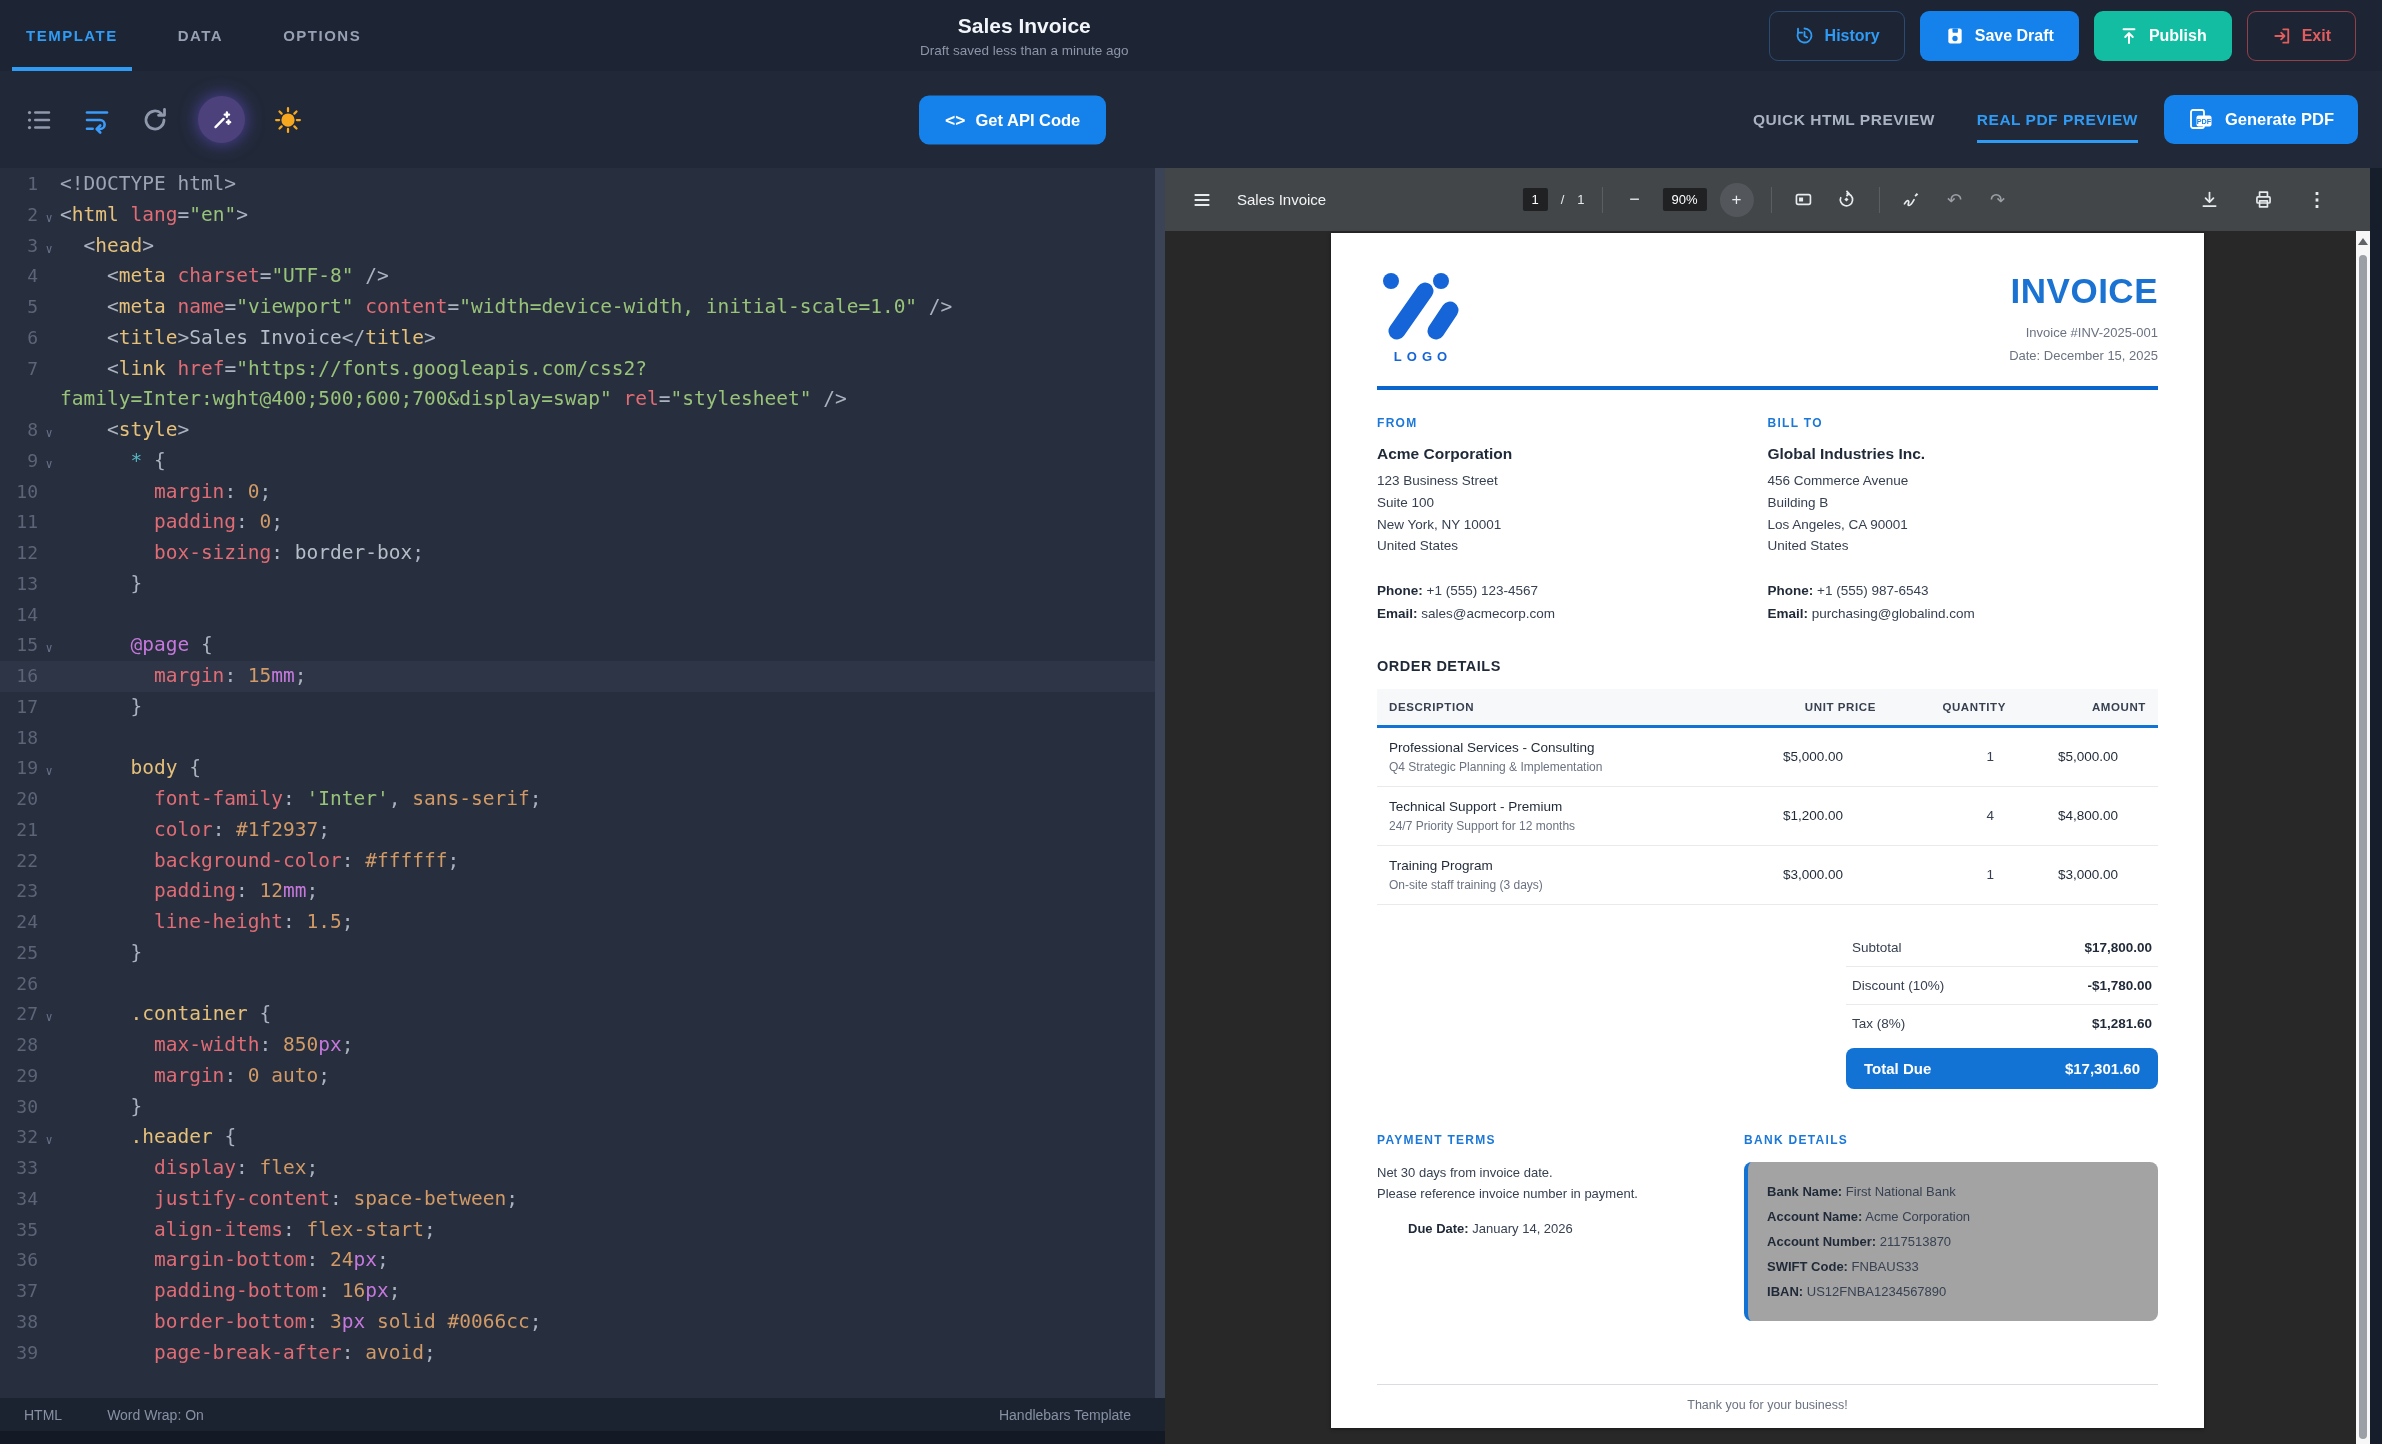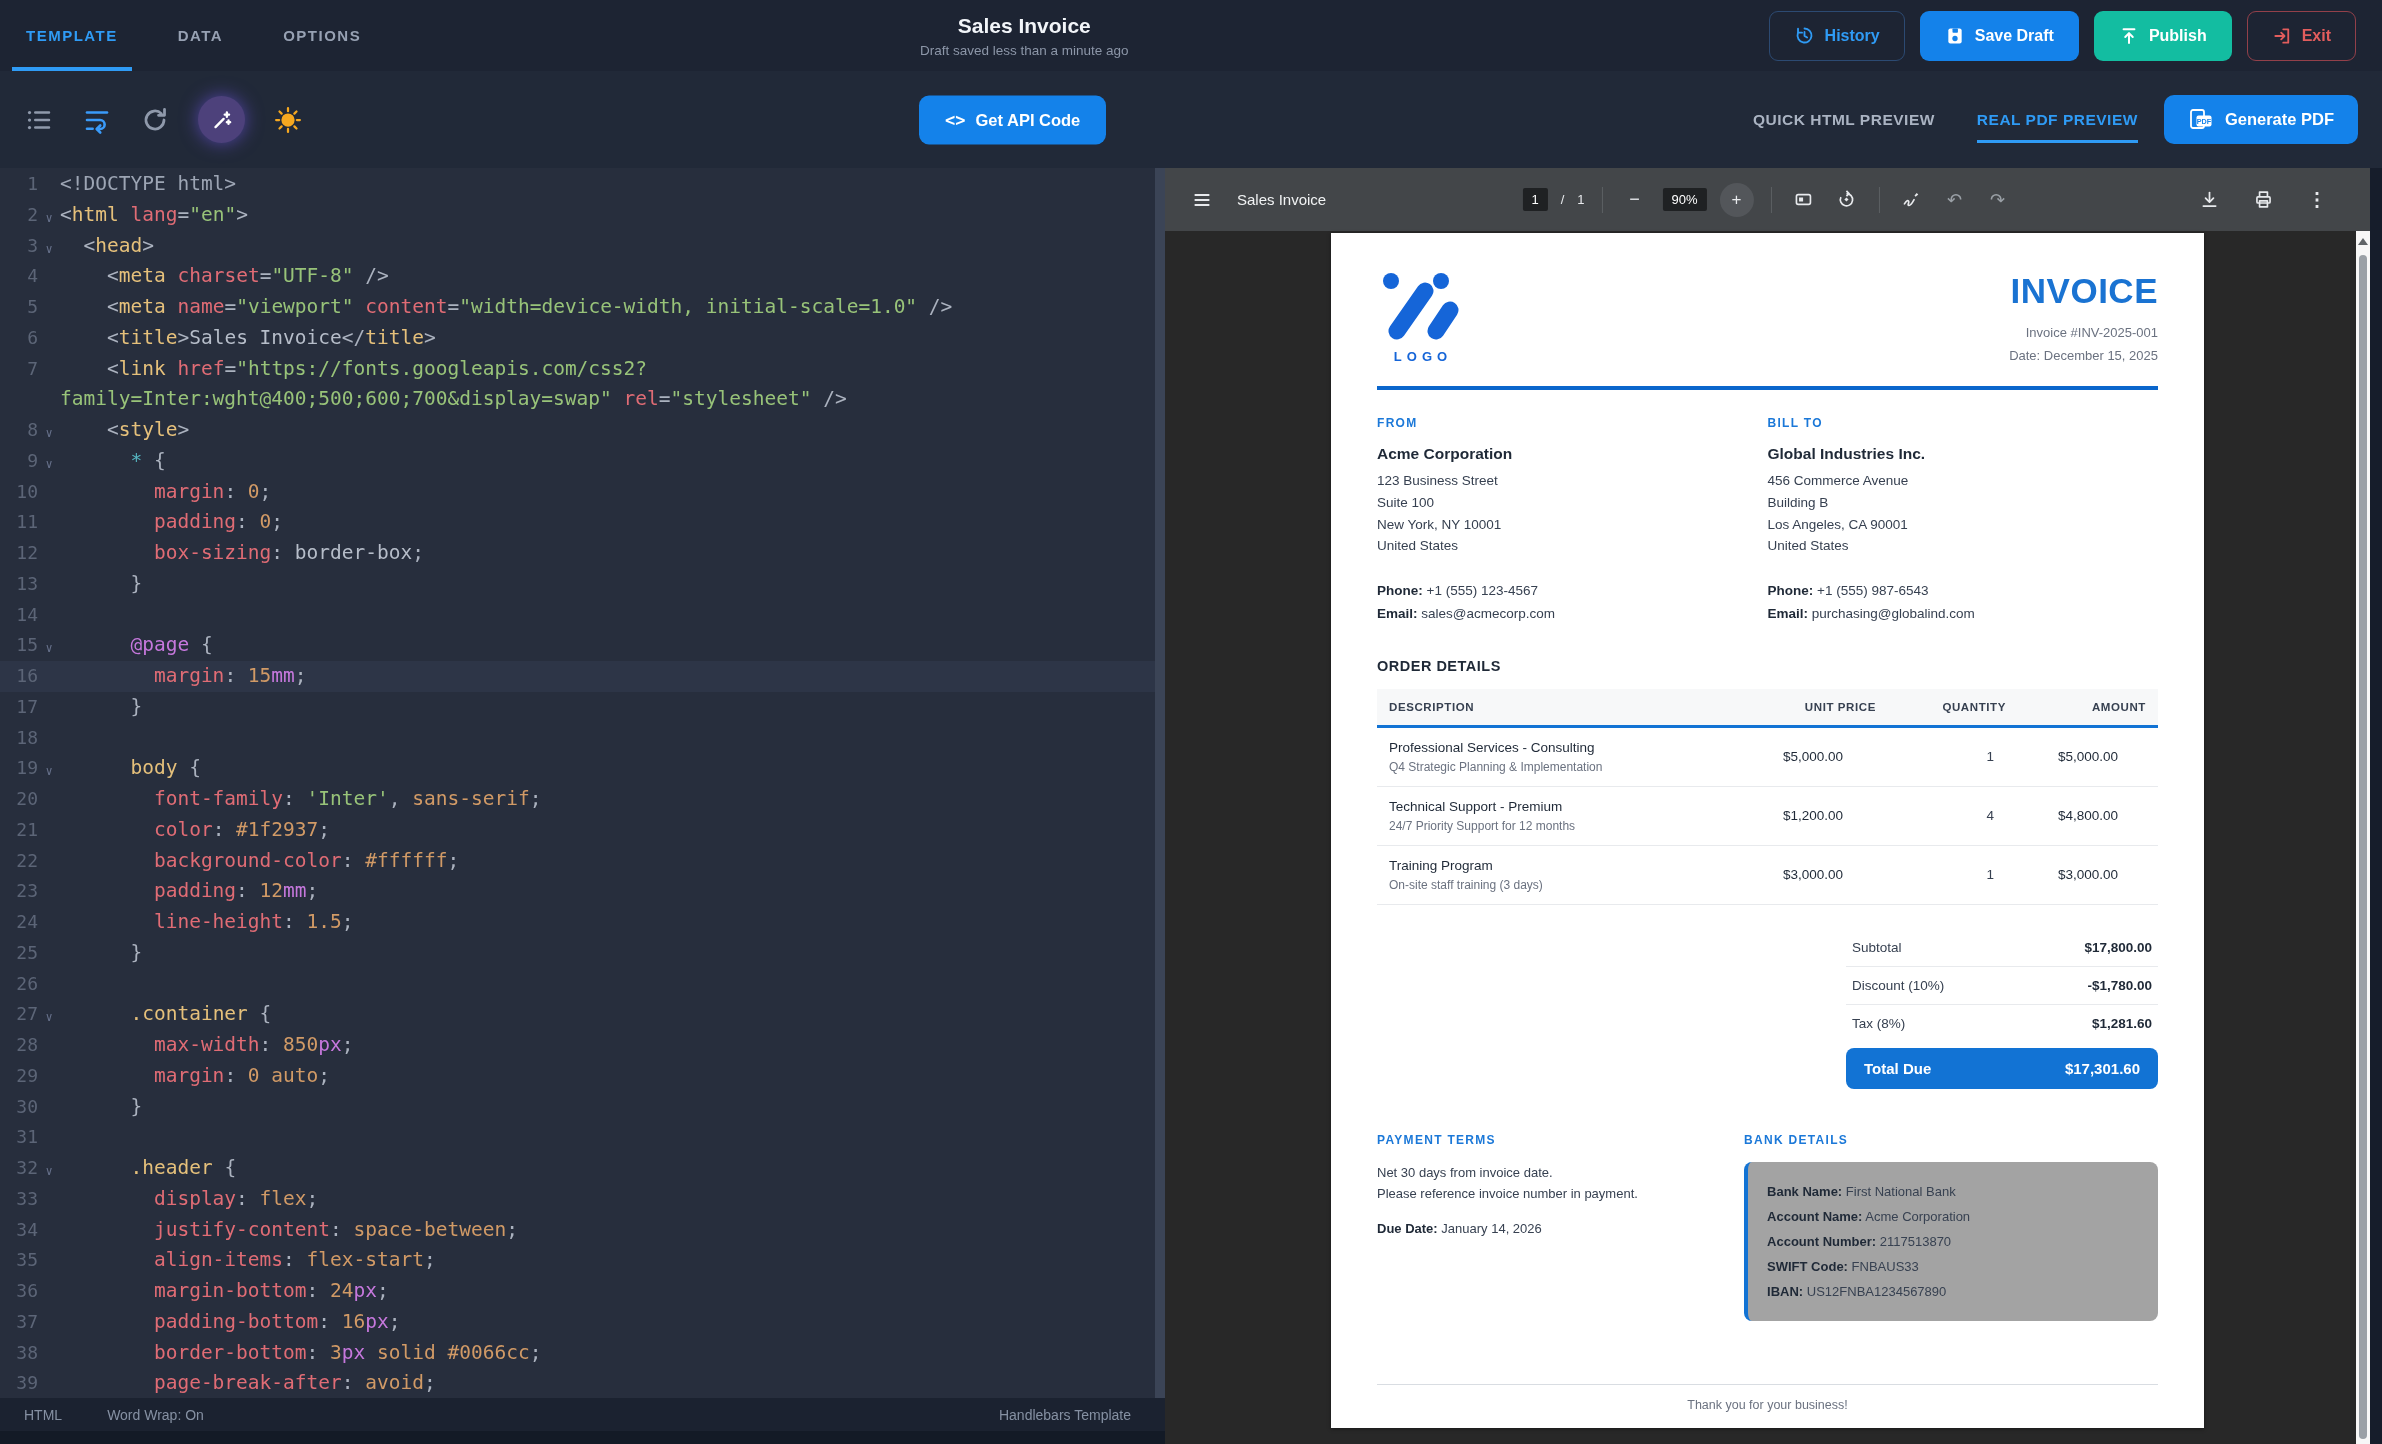--- a/index.html
+++ b/index.html
@@ -104,21 +104,21 @@
   .cqty { font-size:13.5px; text-align:right; padding-right:24px !important; font-weight:normal; color:#374151; }
   .totals { margin-left:auto; width:312px; margin-top:24px; font-size:13.5px; }
   .trow { display:flex; justify-content:space-between; padding:11px 6px; border-bottom:1px solid #e8eaed; color:#374151; }
   .trow.last { border-bottom:none; }
   .trow b { color:#1f2937; }
   .total-box { display:flex; justify-content:space-between; align-items:center; background:#1273d4; color:#fff; border-radius:8px; padding:12px 18px; font-size:15px; font-weight:bold; margin-top:6px; }
   .bottom-cols { display:flex; margin-top:44px; }
   .pay-col { width:47%; }
   .bank-col { flex:1; }
   .pay-line { font-size:13px; color:#374151; line-height:1.68; }
-  .due { margin-top:16px; font-size:13px; color:#374151; }
+  .due { margin-top:16px; font-size:13px; color:#374151;margin-left:31px; }
   .bank-card { background:#a3a3a3; border-left:4px solid #1273d4; border-radius:8px; padding:17px 19px; margin-top:2px; }
   .bank-row { font-size:13px; color:#374151; padding:5px 0; }
   .inv-footer { position:absolute; left:46px; right:46px; bottom:16px; border-top:1px solid #d9dde2; text-align:center; padding-top:13px; font-size:12.5px; color:#6b7280; }
 </style>
 </head>
 <body>
 
 <div class="app">
 
   <header class="topbar">
@@ -384,25 +384,20 @@
           </div>
           <div class="code-row">
             <span class="ln">29</span>
             <span class="fold"></span>
             <span class="ct"><span class="tk-pln">        </span><span class="tk-prop">margin</span><span class="tk-pun">: </span><span class="tk-num">0</span><span class="tk-pln"> </span><span class="tk-val">auto</span><span class="tk-pun">;</span></span>
           </div>
           <div class="code-row">
             <span class="ln">30</span>
             <span class="fold"></span>
             <span class="ct"><span class="tk-pun">      }</span></span>
-          </div>
-          <div class="code-row">
-            <span class="ln">31</span>
-            <span class="fold"></span>
-            <span class="ct"></span>
           </div>
           <div class="code-row">
             <span class="ln">32</span>
             <span class="fold">∨</span>
             <span class="ct"><span class="tk-pln">      </span><span class="tk-tag">.header</span><span class="tk-pun"> {</span></span>
           </div>
           <div class="code-row">
             <span class="ln">33</span>
             <span class="fold"></span>
             <span class="ct"><span class="tk-pln">        </span><span class="tk-prop">display</span><span class="tk-pun">: </span><span class="tk-val">flex</span><span class="tk-pun">;</span></span>

